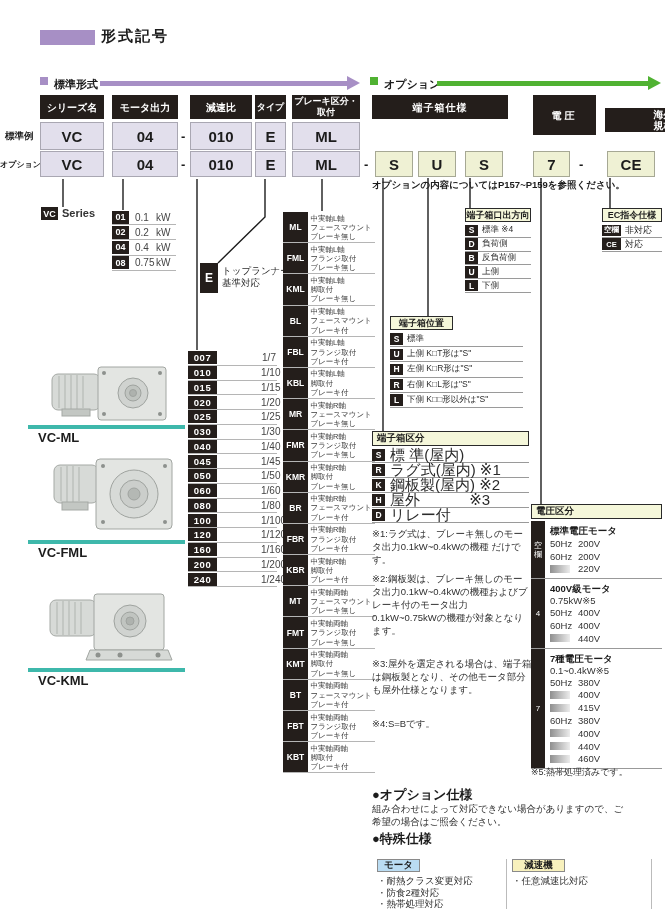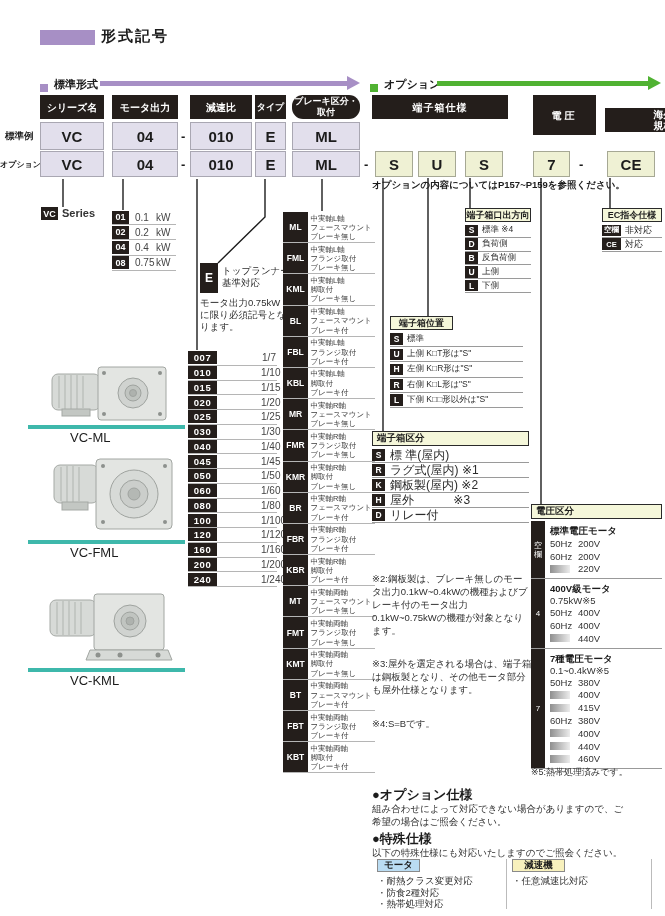--- a/index.html
+++ b/index.html
@@ -6,21 +6,21 @@
   html,body { background:#fff; }
   body { font-family:"Liberation Sans","DejaVu Sans",sans-serif; color:#222; }
   #page { position:relative; width:665px; height:916px; background:#fff; overflow:hidden; }
   .abs { position:absolute; }
 
   
   .title-badge { background:#a78fc5; width:55px; height:15px; }
   .page-title { font-size:15px; font-weight:bold; letter-spacing:2px; color:#1c1c1c; }
 
   
-  .sec-label { font-size:11px; font-weight:bold; display:flex; align-items:flex-end; gap:6px; color:#1c1c1c; }
+  .sec-label { font-size:11px; font-weight:bold; display:flex; align-items:flex-start; gap:6px; color:#1c1c1c; }
   .sq { width:8px; height:8px; display:inline-block; }
   .sq.purple { background:#a78fc5; }
   .sq.green { background:#50b232; }
   .arrow-bar { height:5px; }
   .arrow-head { width:0; height:0; border-top:7px solid transparent; border-bottom:7px solid transparent; }
 
   
   .hdr-box { background:#241e1b; color:#fff; font-weight:bold; font-size:10px;
              display:flex; align-items:center; justify-content:center; text-align:center; line-height:11px; }
 
@@ -51,21 +51,21 @@
   .bk-code { width:25px; font-size:8.5px; }
   .bk-lines { padding:1.5px 0 0 2.5px; font-size:7.5px; line-height:9.3px; color:#3a3a3a; }
   .bk-lines span { display:block; }
 
   .tm-row { display:flex; align-items:center; height:13.8px; border-bottom:1px solid #9a9a9a; }
   .tm-code { width:13px; height:11.5px; font-size:8.5px; }
   .tm-label { padding-left:4px; font-size:8.5px; color:#2b2b2b; white-space:nowrap; }
 
   .cl-row { display:flex; align-items:center; height:15px; border-bottom:1px solid #9a9a9a; }
   .cl-code { width:13px; height:12px; font-size:8.5px; }
-  .cl-label { padding-left:5px; font-size:12px; color:#2b2b2b; white-space:nowrap; }
+  .cl-label { padding-left:5px; font-size:15px; color:#2b2b2b; white-space:nowrap; }
 
   .ec-row { display:flex; align-items:center; height:13.8px; border-bottom:1px solid #9a9a9a; }
   .ec-code { width:19px; height:11.5px; font-size:7.5px; }
   .ec-label { padding-left:4px; font-size:9px; color:#2b2b2b; }
 
   .note { font-size:9.5px; line-height:13px; color:#2f2f2f; }
 
   
   .vb { display:flex; border-bottom:1px solid #999; }
   .vb-strip { width:14px; background:#241e1b; color:#fff; font-size:8px; line-height:9px;
@@ -80,21 +80,21 @@
   .vr .hz:empty { width:20px; height:8px; margin-right:8px; background:linear-gradient(90deg,#8f8f8f,#ececec); }
 
   
   .spec-title { font-size:13px; font-weight:bold; color:#1c1c1c; }
   .spec-body { font-size:9.5px; line-height:13px; color:#2f2f2f; }
   .mini-hdr { font-size:9.5px; font-weight:bold; display:flex; align-items:center; justify-content:center;
               border:1px solid #8a8a8a; height:13px; color:#1c1c1c; }
   .mini-items { font-size:9.5px; line-height:11.5px; color:#2f2f2f; }
   .vline { background:#bbb; width:1px; }
 
-  .product-label { font-size:13px; font-weight:normal; color:#1c1c1c;margin-left:32px; }
+  .product-label { font-size:13px; font-weight:bold; color:#1c1c1c; }
   .teal-line { background:#3eb8ab; height:3.5px; }
 </style>
 </head>
 <body>
 
 <div id="page">
 
   <svg class="abs" style="left:0;top:0;" width="665" height="916" fill="none" stroke="#1d1d1d" stroke-width="1.4">
     <polyline points="63,179 63,207"></polyline>
     <polyline points="123,179 123,210"></polyline>
@@ -122,21 +122,21 @@
     <span class="sq green"></span>
     <span>オプション</span>
   </div>
   <div class="abs arrow-bar" style="left:437px;top:81px;width:211px;background:#50b232;"></div>
   <div class="abs arrow-head" style="left:648px;top:76px;border-left:13px solid #50b232;"></div>
 
   <div class="abs hdr-box" style="left:40px;top:95px;width:64px;height:24px;">シリーズ名</div>
   <div class="abs hdr-box" style="left:112px;top:95px;width:66px;height:24px;">モータ出力</div>
   <div class="abs hdr-box" style="left:190px;top:95px;width:62px;height:24px;">減速比</div>
   <div class="abs hdr-box" style="left:255px;top:95px;width:31px;height:24px;font-size:9px;">タイプ</div>
-  <div class="abs hdr-box" style="left:292px;top:95px;width:68px;height:24px;font-size:9px;padding:0 2px;border-radius:11px;">ブレーキ区分・取付</div>
+  <div class="abs hdr-box" style="left:292px;top:95px;width:68px;height:24px;font-size:9px;padding:0 2px;">ブレーキ区分・取付</div>
   <div class="abs hdr-box" style="left:372px;top:95px;width:136px;height:24px;letter-spacing:1px;">端子箱仕様</div>
   <div class="abs hdr-box" style="left:533px;top:95px;width:63px;height:40px;letter-spacing:3px;">電圧</div>
   <div class="abs hdr-box" style="left:605px;top:108px;width:69px;height:24px;padding-left:48px;">海外規格</div>
 
   <div class="abs row-label" style="left:5px;top:130px;font-size:9.5px;">標準例</div>
   <div class="abs row-label" style="left:0px;top:159px;font-size:8px;">オプション例</div>
 
   <div class="abs val-box" style="left:40px;top:122px;width:64px;height:28px;">VC</div>
   <div class="abs val-box" style="left:112px;top:122px;width:66px;height:28px;">04</div>
   <div class="abs dash" style="left:181px;top:129px;">-</div>
@@ -185,21 +185,20 @@
 
       <div class="mo-row">
         <span class="chip mo-code">08</span>
         <span class="mo-val">0.75</span>
         <span class="mo-unit">kW</span>
       </div>
     </div>
 
   <div class="abs chip" style="left:200px;top:263px;width:18px;height:30px;font-size:12px;">E</div>
   <div class="abs" style="left:222px;top:265px;width:70px;font-size:9.5px;line-height:11.5px;color:#2b2b2b;">トップランナー基準対応</div>
-  <div class="abs note" style="left:200px;top:297px;width:88px;line-height:11.8px;">モータ出力0.75kWに限り必須記号となります。</div>
 
   <div class="abs" style="left:188px;top:351px;width:89px;">
 
       <div class="rt-row">
         <span class="chip rt-code">007</span>
         <span class="rt-val">1/7</span>
       </div>
 
       <div class="rt-row">
         <span class="chip rt-code">010</span>
@@ -536,20 +535,21 @@
         <span class="chip cl-code">H</span>
         <span class="cl-label">屋外　　　 ※3</span>
       </div>
 
       <div class="cl-row">
         <span class="chip cl-code">D</span>
         <span class="cl-label">リレー付</span>
       </div>
     </div>
 
+  <div class="abs note" style="left:372px;top:527px;width:160px;">※1:ラグ式は、ブレーキ無しのモータ出力0.1kW~0.4kWの機種 だけです。</div>
   <div class="abs note" style="left:372px;top:572px;width:160px;">※2:鋼板製は、ブレーキ無しのモータ出力0.1kW~0.4kWの機種およびブレーキ付のモータ出力0.1kW~0.75kWの機種が対象となります。</div>
   <div class="abs note" style="left:372px;top:657px;width:160px;">※3:屋外を選定される場合は、端子箱は鋼板製となり、その他モータ部分も屋外仕様となります。</div>
   <div class="abs note" style="left:372px;top:717px;width:160px;">※4:S=Bです。</div>
 
   <div class="abs legend-hdr" style="left:531px;top:504px;width:131px;height:15px;justify-content:flex-start;padding-left:4px;font-size:9.5px;">電圧区分</div>
   <div class="abs" style="left:531px;top:521px;width:131px;">
     <div class="vb">
       <span class="vb-strip">空欄</span>
       <div class="vb-content">
         <div class="vb-title">標準電圧モータ</div>
@@ -710,21 +710,20 @@
         <circle cx="112" cy="67" r="2.5"></circle>
       </g>
   </svg>
   <div class="abs teal-line" style="left:28px;top:668px;width:157px;"></div>
   <div class="abs product-label" style="left:38px;top:673px;">VC-KML</div>
 
   <div class="abs spec-title" style="left:372px;top:786px;">●オプション仕様</div>
   <div class="abs spec-body" style="left:372px;top:802px;width:255px;">組み合わせによって対応できない場合がありますので、ご希望の場合はご照会ください。</div>
 
   <div class="abs spec-title" style="left:372px;top:830px;">●特殊仕様</div>
-  <div class="abs spec-body" style="left:372px;top:846px;width:280px;">以下の特殊仕様にも対応いたしますのでご照会ください。</div>
 
   <div class="abs mini-hdr" style="left:377px;top:859px;width:43px;background:#badcf2;">モータ</div>
   <div class="abs mini-items" style="left:377px;top:875px;width:120px;">
 
   <div>・耐熱クラス変更対応</div>
       <div>・防食2種対応</div>
       <div>・熱帯処理対応</div>
     </div>
   <div class="abs vline" style="left:506px;top:859px;height:50px;"></div>
 

